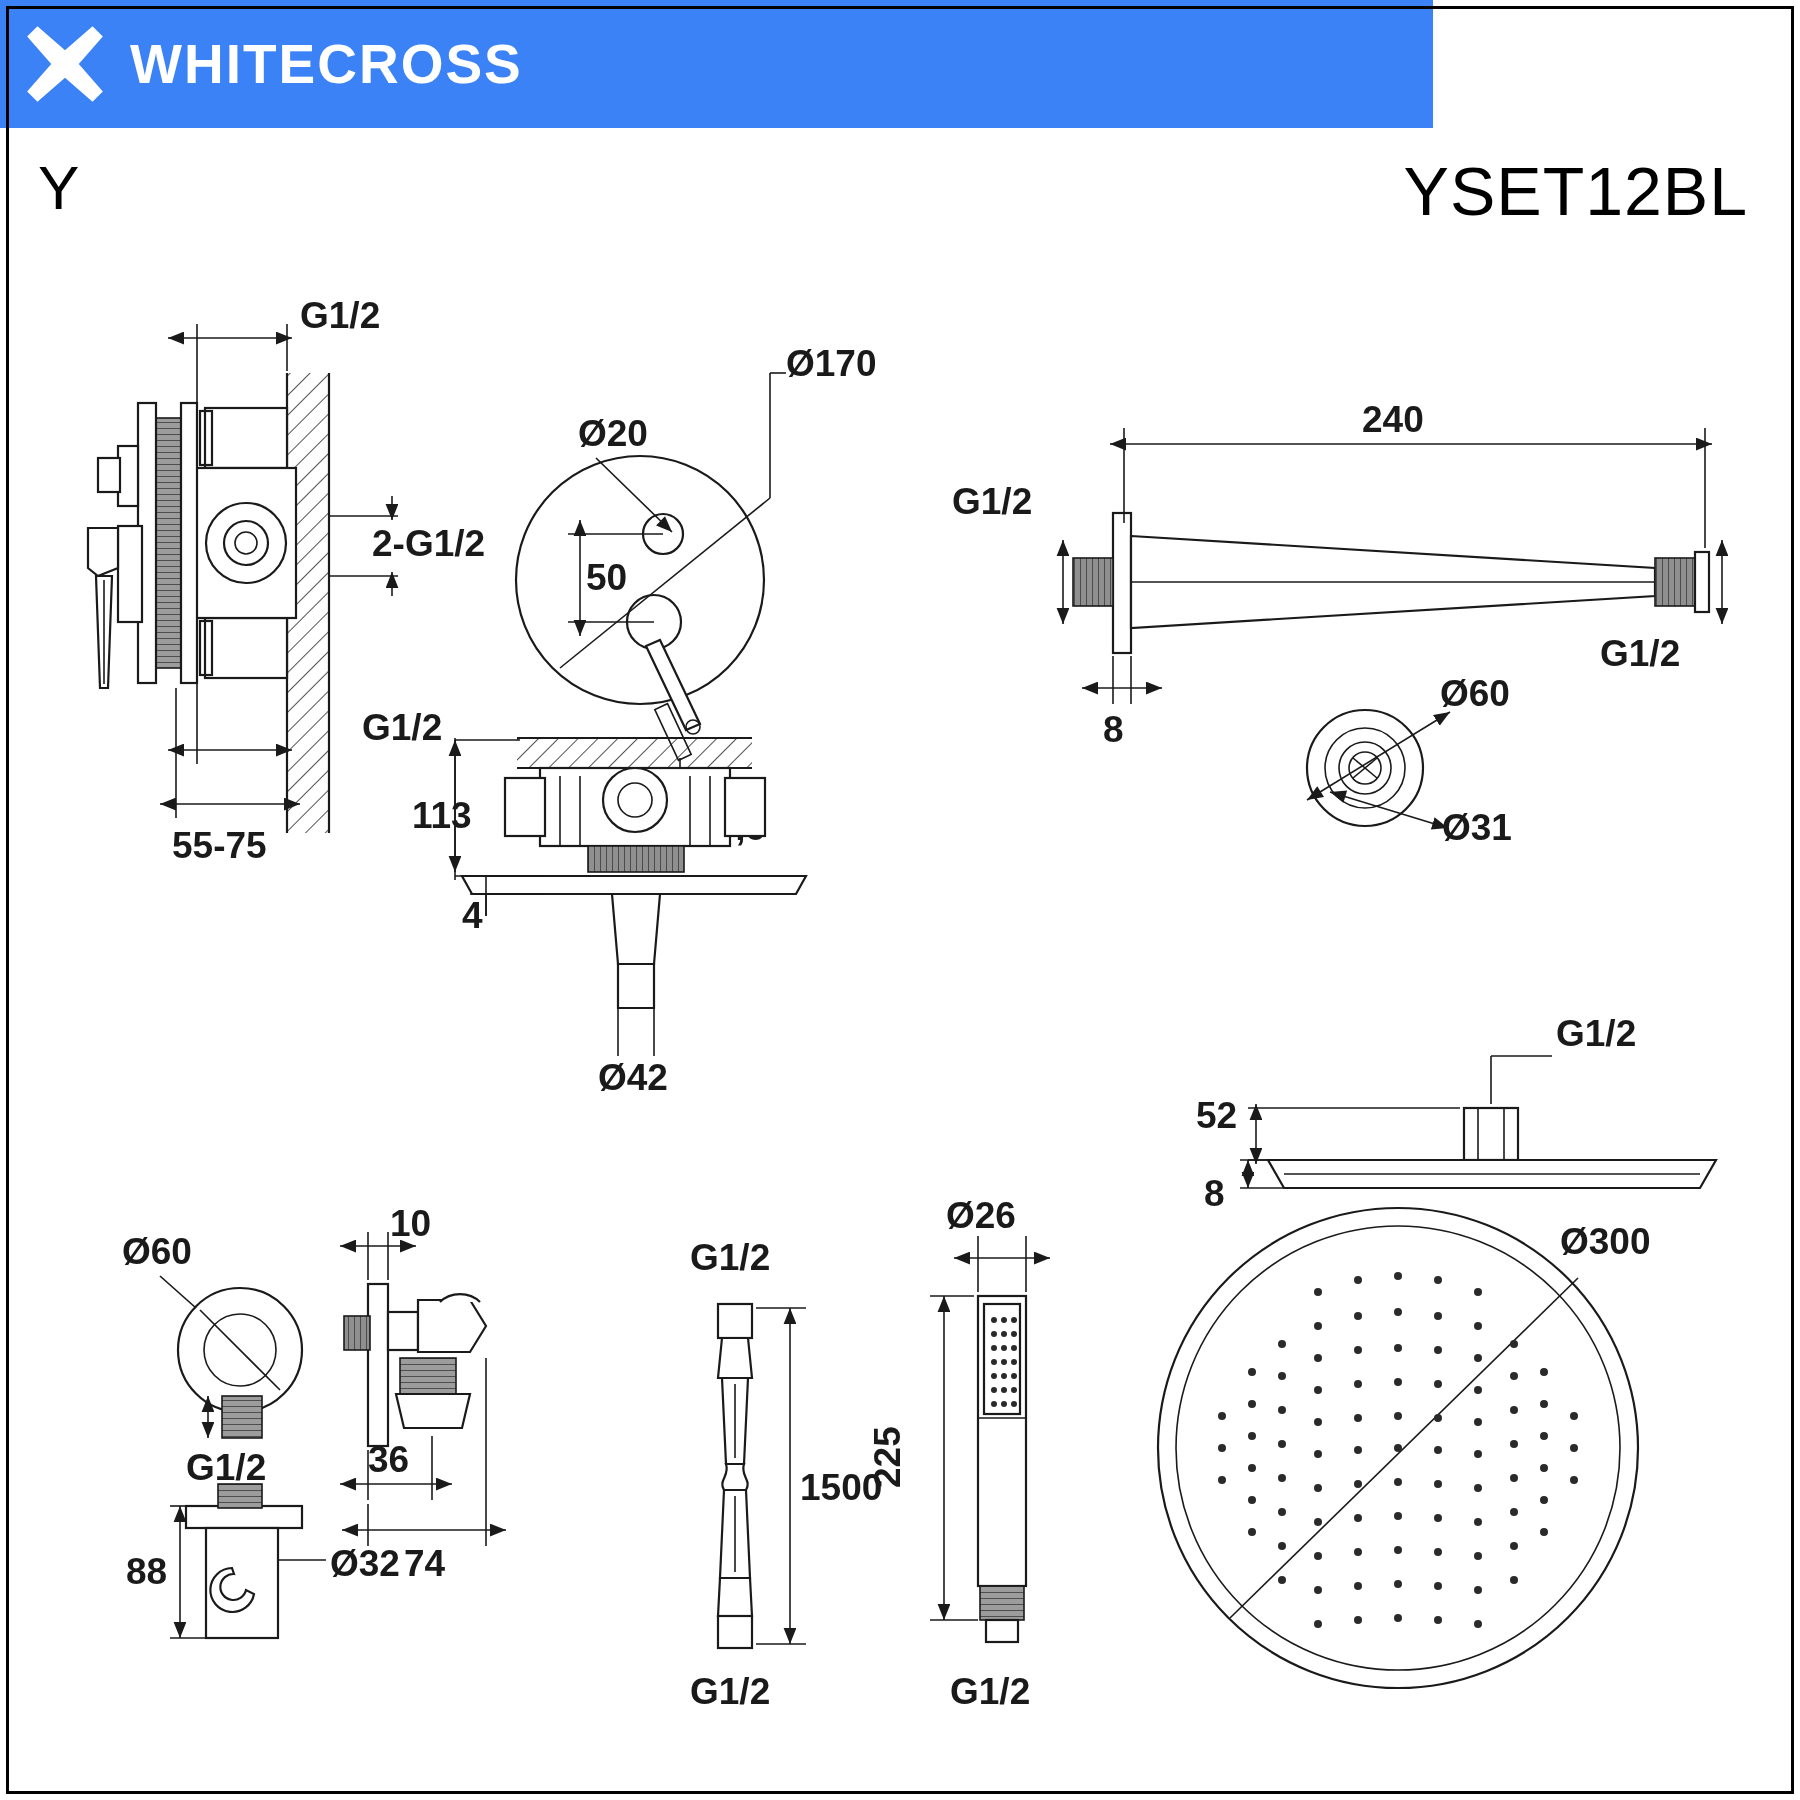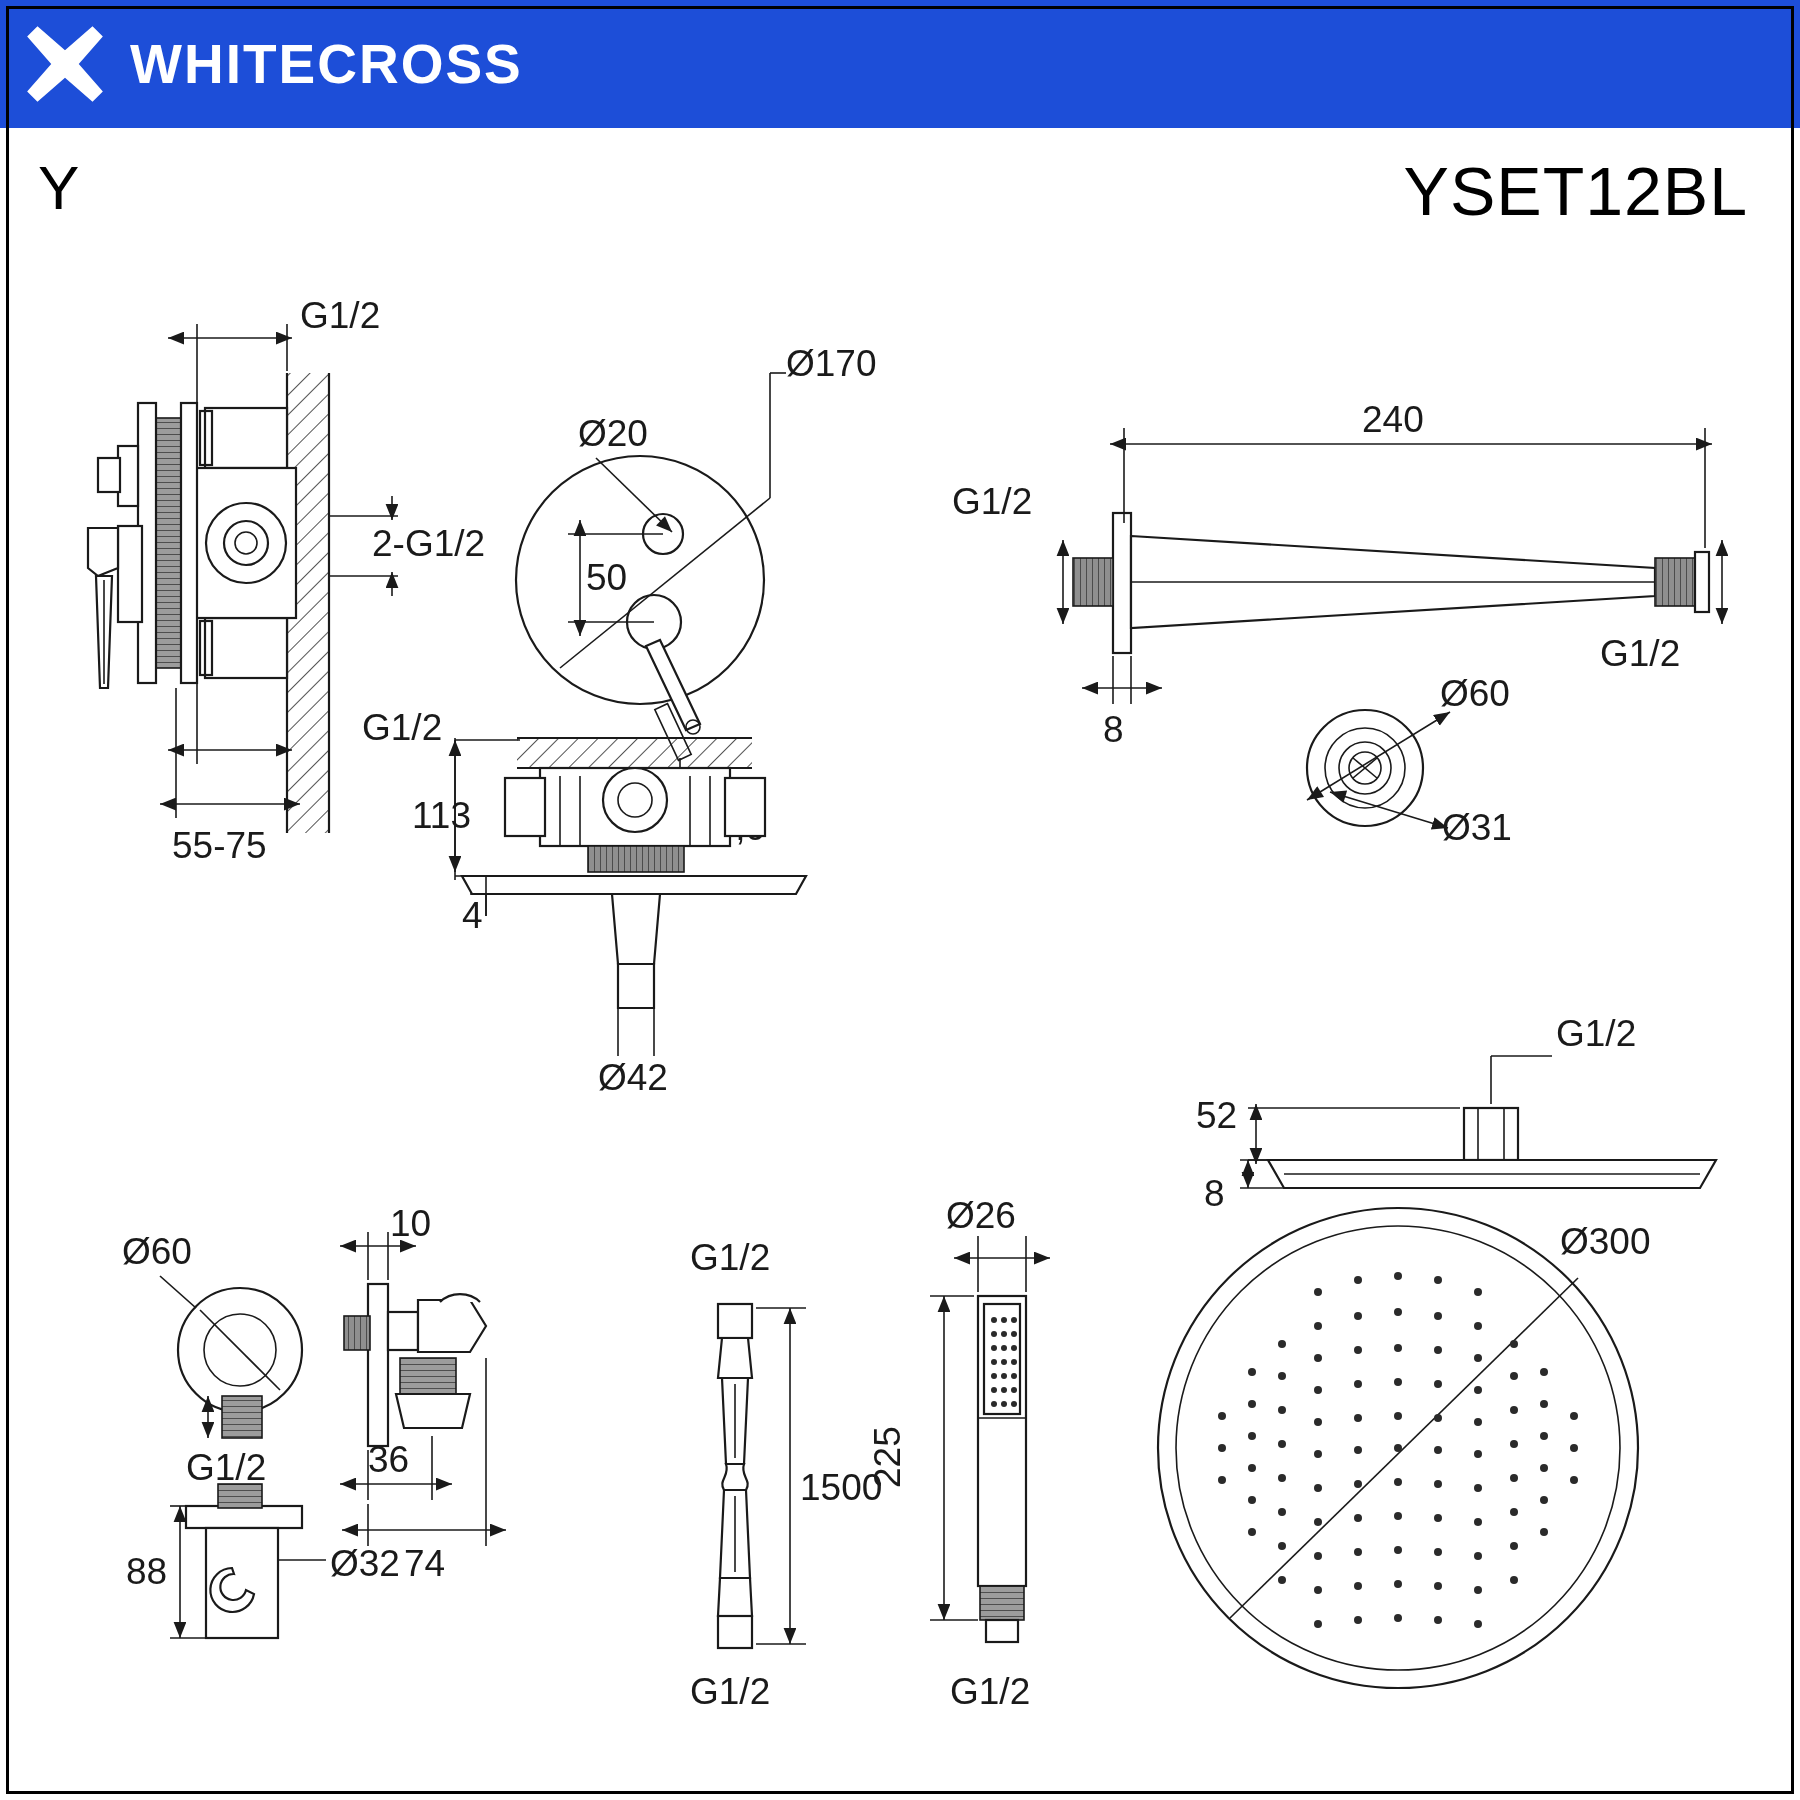--- a/index.html
+++ b/index.html
@@ -13,23 +13,23 @@
     font-family: "Liberation Sans", sans-serif;
     color: #000;
     position: relative;
     overflow: hidden;
   }
 
   
   .header {
     position: absolute;
     left: 0; top: 0;
-    width: 1800px;
+    width: 1433px;
     height: 128px;
-    background: #1d4ed8;
+    background: #3b82f6;
     display: flex;
     align-items: center;
     padding-left: 22px;
     box-sizing: border-box;
   }
   .brand-mark {
     width: 86px;
     height: 86px;
     flex: 0 0 auto;
   }
@@ -59,20 +59,21 @@
     letter-spacing: 1px;
   }
 
   
   .sheet {
     position: absolute;
     left: 0;
     top: 128px;
     width: 1800px;
     height: 1672px;
+    font-weight: bold;
   }
   .sheet svg { display: block; }
 
   .frame {
     position: absolute;
     left: 6px; top: 6px;
     width: 1788px; height: 1788px;
     border: 3px solid #000;
     box-sizing: border-box;
     pointer-events: none;

